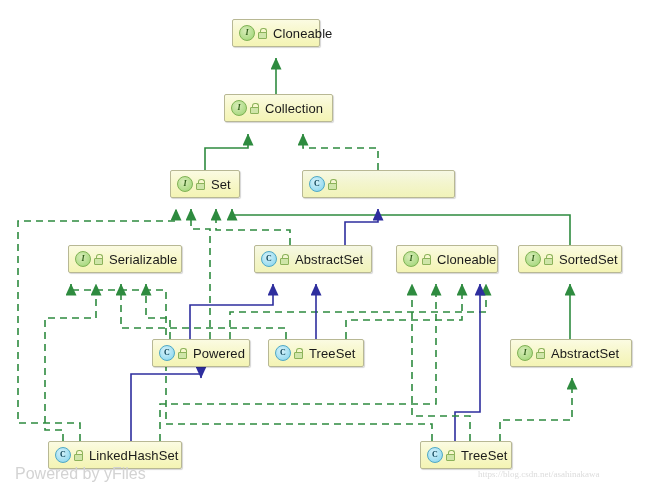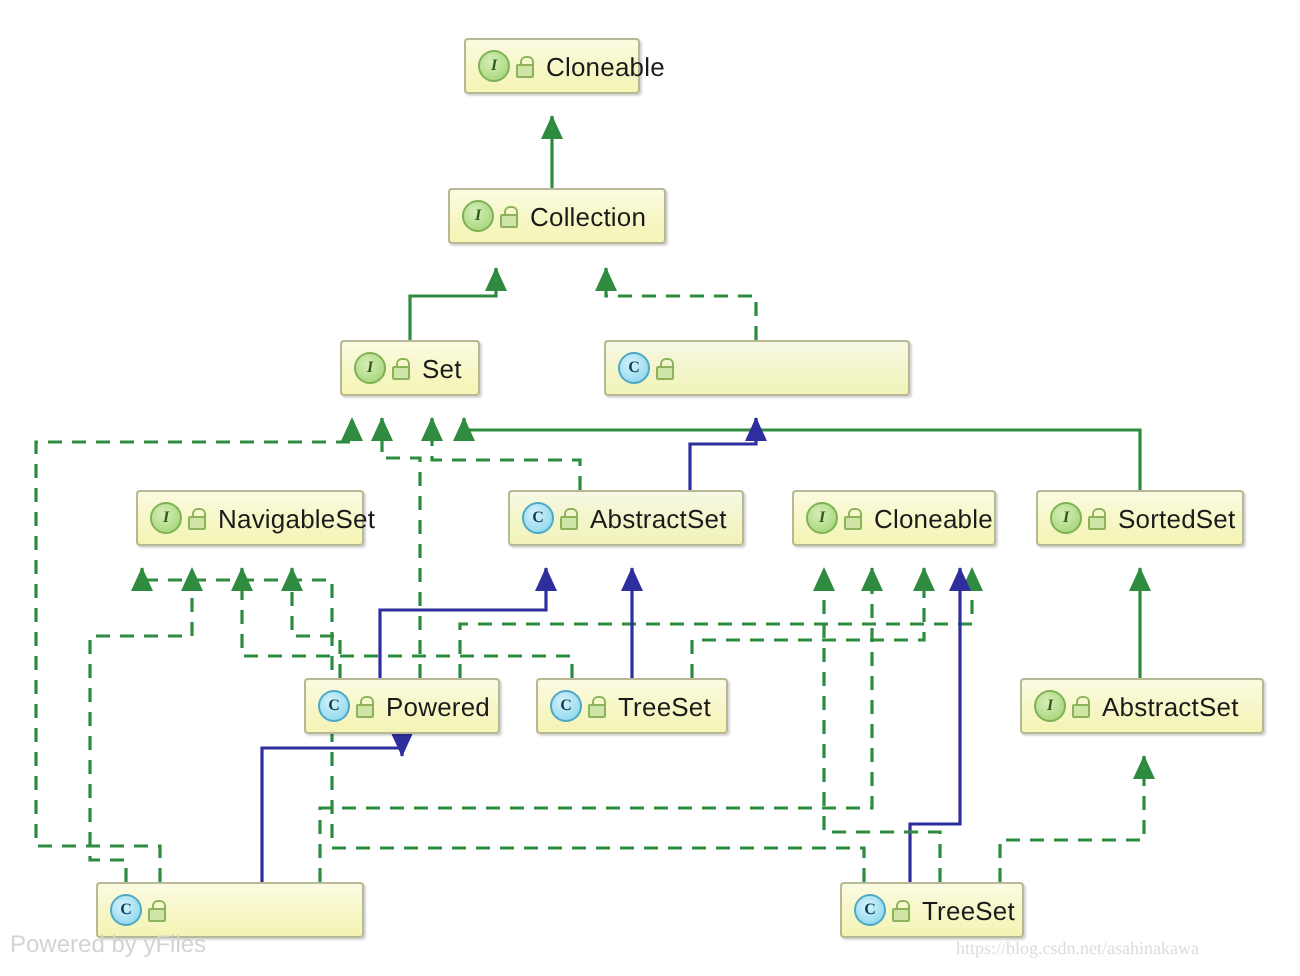--- a/index.html
+++ b/index.html
@@ -104,23 +104,23 @@
     font-size: 13px;
     color: #1a1a1a;
     letter-spacing: 0.1px;
   }
   .watermark {
     position: absolute;
     color: #d3d3d3;
     white-space: nowrap;
   }
   .watermark.left {
-    left: 5px;
+    left: 15px;
     top: 465px;
-    font-size: 12px;
+    font-size: 16px;
   }
   .watermark.right {
     left: 478px;
     top: 469px;
     font-size: 9px;
     color: #dcdcdc;
     font-family: "Liberation Serif", serif;
     text-align: right;
   }
 </style>
@@ -221,21 +221,21 @@
         <span class="body"></span>
       </span>
   </div>
 
   <div class="node iface" style="left:68px;top:245px;width:114px;">
     <span class="badge i">I</span>
     <span class="lock">
         <span class="shackle"></span>
         <span class="body"></span>
       </span>
-    <span class="node-label">NavigableSet</span>
+    <span class="node-label">Serializable</span>
   </div>
 
   <div class="node abstract" style="left:254px;top:245px;width:118px;">
     <span class="badge c">C</span>
     <span class="lock">
         <span class="shackle"></span>
         <span class="body"></span>
       </span>
     <span class="node-label">AbstractSet</span>
   </div>
@@ -284,20 +284,21 @@
       </span>
     <span class="node-label">AbstractSet</span>
   </div>
 
   <div class="node klass" style="left:48px;top:441px;width:134px;">
     <span class="badge c">C</span>
     <span class="lock">
         <span class="shackle"></span>
         <span class="body"></span>
       </span>
+    <span class="node-label">LinkedHashSet</span>
   </div>
 
   <div class="node klass" style="left:420px;top:441px;width:92px;">
     <span class="badge c">C</span>
     <span class="lock">
         <span class="shackle"></span>
         <span class="body"></span>
       </span>
     <span class="node-label">TreeSet</span>
   </div>

